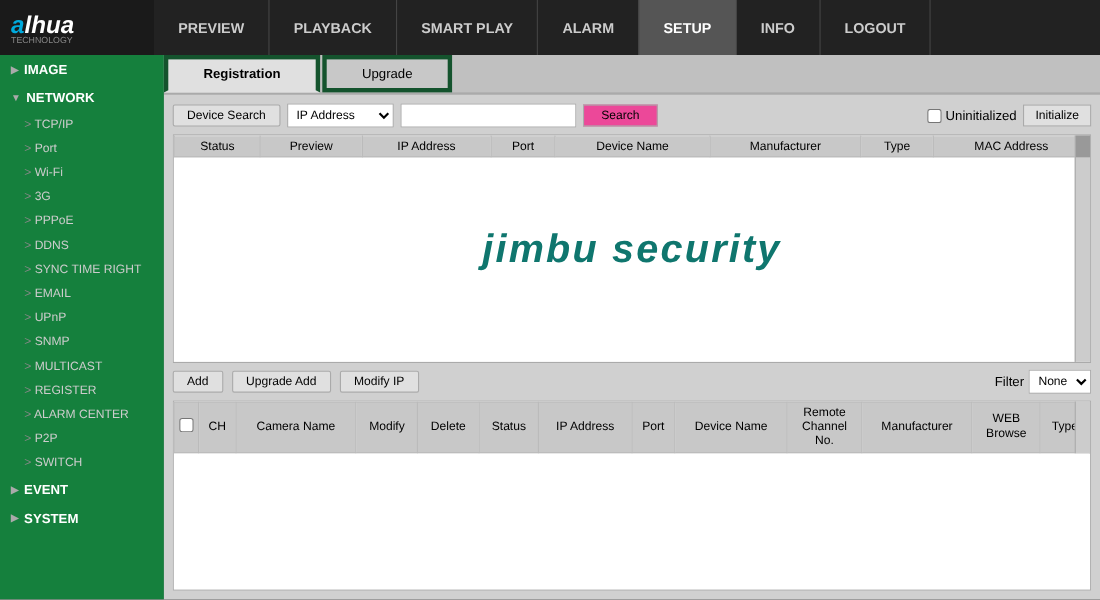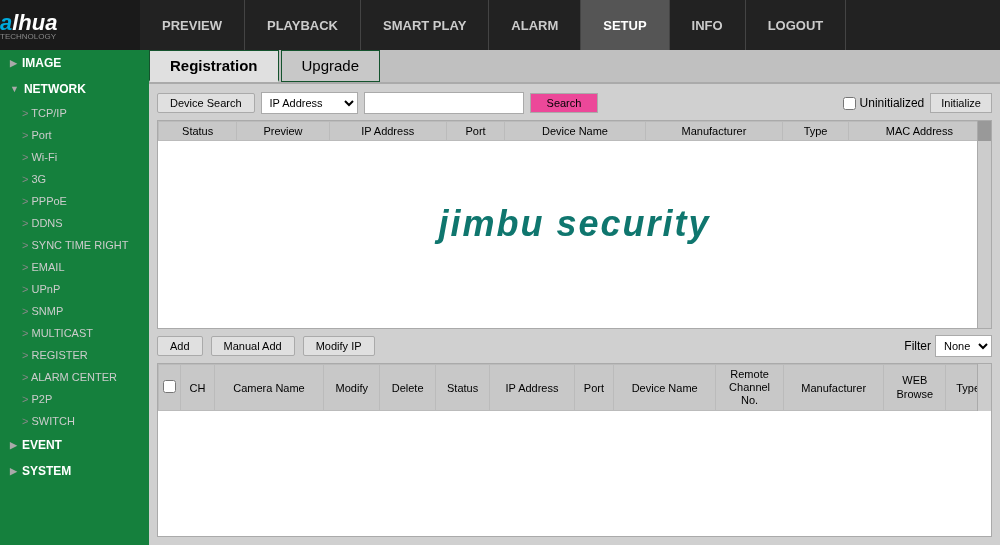--- a/index.html
+++ b/index.html
@@ -1,20 +1,20 @@
 <!DOCTYPE html>
 <html><head>
   <meta charset="utf-8">
   <style>
     * { box-sizing: border-box; margin: 0; padding: 0; }
     body { font-family: Arial, sans-serif; font-size: 12px; background: #4a4a4a; width: 1000px; height: 545px; overflow: hidden; }
 
     
     #top-bar { display: flex; align-items: center; background: #222; height: 50px; }
-    #logo { width: 140px; height: 50px; background: #1a1a1a; display: flex; align-items: center; flex-shrink: 0; }
+    #logo { width: 140px; height: 50px; background: #1a1a1a; display: flex; align-items: center; padding-left: 10px; flex-shrink: 0; }
     #logo .logo-text { color: white; font-size: 22px; font-weight: bold; font-style: italic; }
     #logo .logo-text span { color: #00aadd; }
     #logo .tagline { color: #888; font-size: 8px; display: block; margin-top: -4px; }
     #nav-tabs { display: flex; height: 50px; }
     .nav-tab { color: #ccc; padding: 0 22px; display: flex; align-items: center; cursor: pointer; font-size: 13px; font-weight: bold; border-right: 1px solid #444; }
     .nav-tab.active { background: #555; color: white; }
 
     
     #main { display: flex; height: 495px; }
 
@@ -24,21 +24,21 @@
     .sidebar-section:before { content: '▶'; font-size: 9px; margin-right: 5px; color: #aaa; }
     .sidebar-section.open:before { content: '▼'; }
     .sidebar-item { color: #ccc; padding: 5px 10px 5px 22px; font-size: 11px; cursor: pointer; }
     .sidebar-item:before { content: '> '; color: #888; }
 
     
     #content { flex: 1; background: #d0d0d0; overflow: hidden; display: flex; flex-direction: column; }
 
     
     .tab-header { display: flex; background: #c0c0c0; border-bottom: 2px solid #aaa; }
-    .content-tab { padding: 6px 20px; cursor: pointer; font-size: 15px; background: #c8c8c8; border: 1px solid #14532d; margin-right: 2px; }
+    .content-tab { padding: 6px 32px; cursor: pointer; font-size: 12px; background: #c8c8c8; border: 4px solid #14532d; margin-right: 2px; }
     .content-tab.active { background: #e0e0e0; font-weight: bold; border-bottom: 2px solid #e0e0e0; }
 
     
     .content-body { flex: 1; padding: 8px; display: flex; flex-direction: column; gap: 6px; overflow: hidden; }
 
     
     .search-row { display: flex; align-items: center; gap: 6px; }
     .btn { padding: 3px 12px; background: #e0e0e0; border: 1px solid #aaa; cursor: pointer; font-size: 11px; border-radius: 2px; }
     .search-select { padding: 2px 4px; border: 1px solid #aaa; font-size: 11px; background: white; height: 22px; }
     .search-input { border: 1px solid #aaa; padding: 2px 4px; font-size: 11px; width: 160px; height: 22px; }
@@ -159,21 +159,21 @@
           </tbody>
         </table>
         <div class="watermark">jimbu security</div>
         <div class="table-scroll">
           <div class="table-scroll-thumb"></div>
         </div>
       </div>
 
       <div class="lower-controls">
         <button class="btn">Add</button>
-        <button class="btn">Manual Add</button>
+        <button class="btn">Upgrade Add</button>
         <button class="btn">Modify IP</button>
         <div class="filter-row">
           <span>Filter</span>
           <select class="filter-select">
             <option>None</option>
           </select>
         </div>
       </div>
 
       <div class="camera-table-container" style="flex: 1;">

